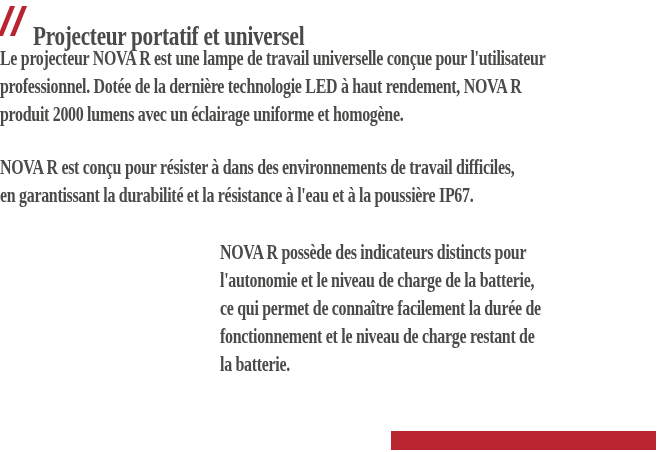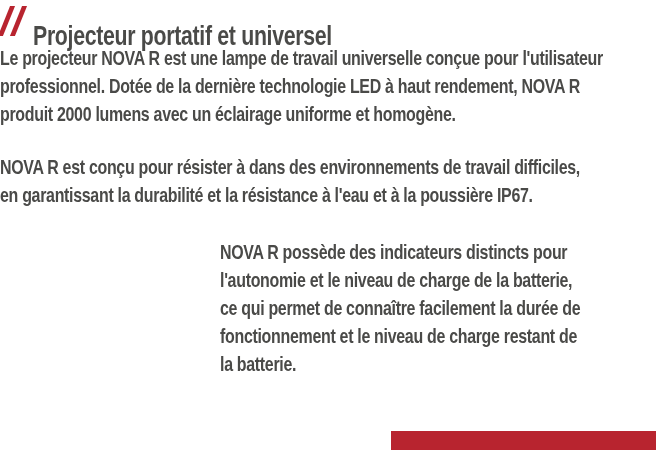--- a/index.html
+++ b/index.html
@@ -4,20 +4,21 @@
 <style>
   html, body { margin: 0; padding: 0; }
   body { font-family: "Liberation Sans", sans-serif; }
 
   .page {
     position: relative;
     width: 658px;
     height: 452px;
     background: var(--bg, #ffffff);
     overflow: hidden;
+    font-family: Liberation Serif, serif;
   }
 
   
   .slash-marker {
     position: absolute;
     left: 4px;
     top: 6px;
     width: 32px;
     height: 31px;
   }

